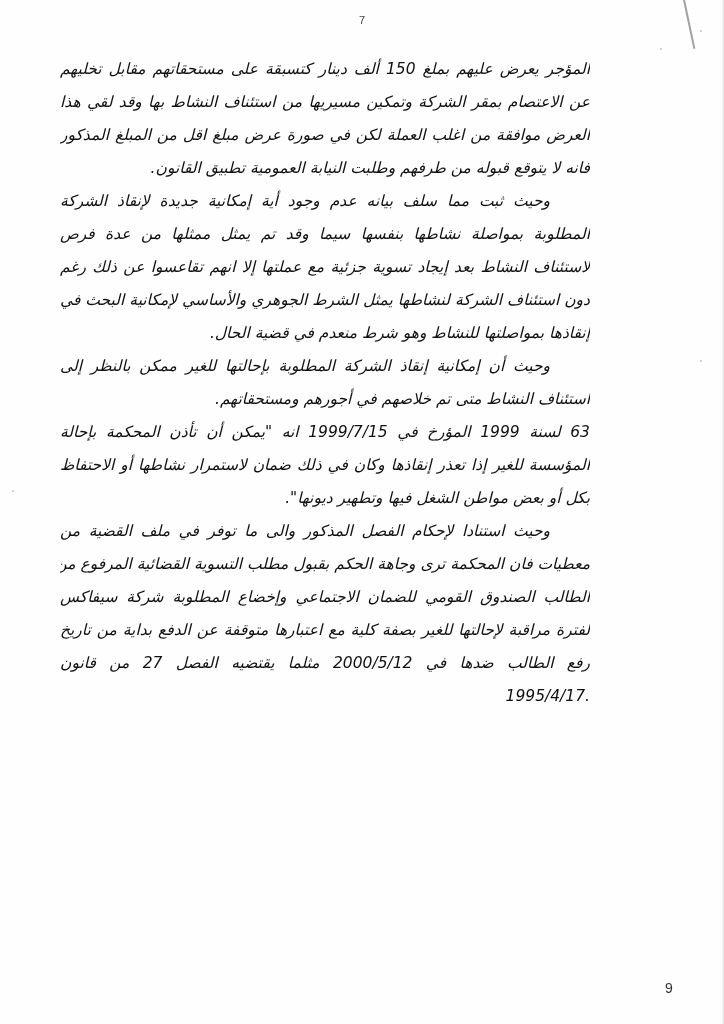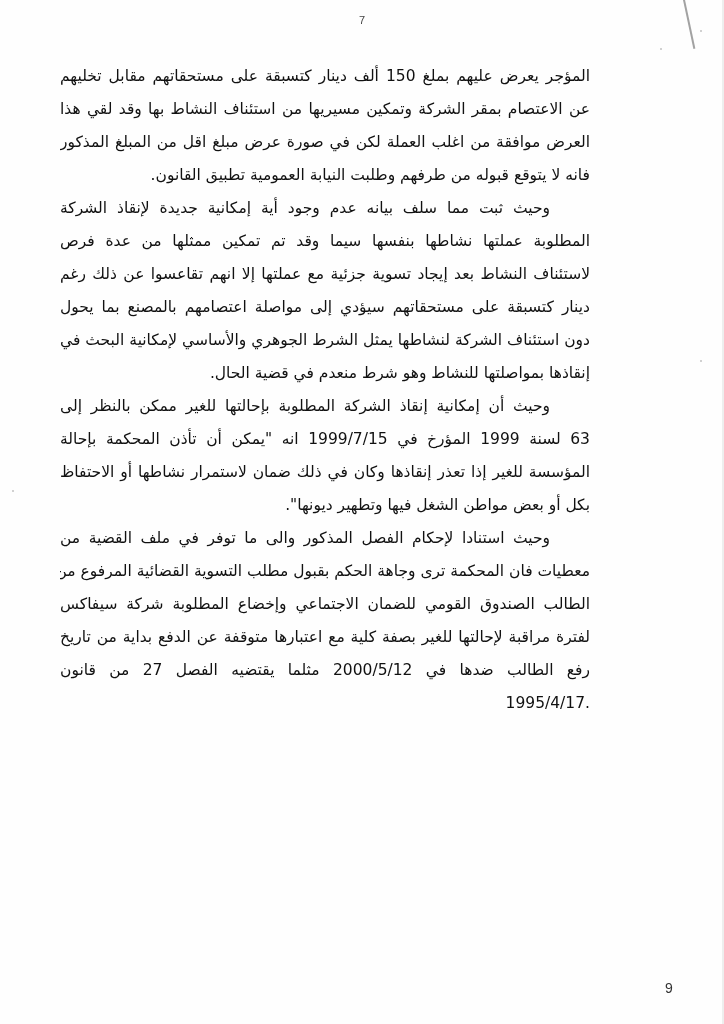--- a/index.html
+++ b/index.html
@@ -10,22 +10,22 @@
   .page { position: absolute; inset: 0; background: #fefefe; }
   .top-page-num {
     position: absolute; top: 14px; left: 0; width: 100%; text-align: center;
     font-family: "Liberation Sans", sans-serif; font-size: 11px; color: #444;
   }
   .bottom-page-num {
     position: absolute; top: 980px; left: 665px; font-family: "Liberation Sans", sans-serif;
     font-size: 14px; color: #333;
   }
   .body-text {
-    position: absolute; top: 60px; left: 60px; width: 530px;
-    direction: rtl; text-align: justify; text-align-last: right;
+    position: absolute; top: 53px; left: 60px; width: 530px;
+    direction: rtl; text-align: justify; text-align-last: right; font-style: italic;
   }
   .line {
     display: block; height: 33px; line-height: 33px; font-size: 15.5px; white-space: nowrap;
     text-align: justify; text-align-last: justify; overflow: hidden;
   }
   .line.last { text-align-last: right; }
   .line.indent { padding-right: 40px; }
   .scan-mark {
     position: absolute; top: 0; left: 683px; width: 2px; height: 50px; background: #555;
     transform: rotate(-12deg); transform-origin: top left; opacity: 0.55;
@@ -45,26 +45,26 @@
   <div class="scan-dot" style="top:490px;left:12px;"></div>
 
   <div class="top-page-num">7</div>
 
   <div class="body-text" id="body-text">
       <span class="line">المؤجر يعرض عليهم بملغ 150 ألف دينار كتسبقة على مستحقاتهم مقابل تخليهم</span>
       <span class="line">عن الاعتصام بمقر الشركة وتمكين مسيريها من استئناف النشاط بها وقد لقي هذا</span>
       <span class="line">العرض موافقة من اغلب العملة لكن في صورة عرض مبلغ اقل من المبلغ المذكور</span>
       <span class="line last">فانه لا يتوقع قبوله من طرفهم وطلبت النيابة العمومية تطبيق القانون.</span>
       <span class="line indent">وحيث ثبت مما سلف بيانه عدم وجود أية إمكانية جديدة لإنقاذ الشركة</span>
-      <span class="line">المطلوبة عملتها نشاطها بنفسها سيما وقد تم تمكين ممثلها من عدة فرص</span>
+      <span class="line">المطلوبة بمواصلة نشاطها بنفسها سيما وقد تم يمثل ممثلها من عدة فرص</span>
       <span class="line">لاستئناف النشاط بعد إيجاد تسوية جزئية مع عملتها إلا انهم تقاعسوا عن ذلك رغم</span>
-      <span class="line">دينار كتسبقة على مستحقاتهم سيؤدي إلى مواصلة اعتصامهم بالمصنع بما يحول</span>
       <span class="line">دون استئناف الشركة لنشاطها يمثل الشرط الجوهري والأساسي لإمكانية البحث في</span>
       <span class="line last">إنقاذها بمواصلتها للنشاط وهو شرط منعدم في قضية الحال.</span>
       <span class="line indent">وحيث أن إمكانية إنقاذ الشركة المطلوبة بإحالتها للغير ممكن بالنظر إلى</span>
+      <span class="line last">استئناف النشاط متى تم خلاصهم في أجورهم ومستحقاتهم.</span>
       <span class="line">63 لسنة 1999 المؤرخ في 1999/7/15 انه "يمكن أن تأذن المحكمة بإحالة</span>
       <span class="line">المؤسسة للغير إذا تعذر إنقاذها وكان في ذلك ضمان لاستمرار نشاطها أو الاحتفاظ</span>
       <span class="line last">بكل أو بعض مواطن الشغل فيها وتطهير ديونها".</span>
       <span class="line indent">وحيث استنادا لإحكام الفصل المذكور والى ما توفر في ملف القضية من</span>
       <span class="line">معطيات فان المحكمة ترى وجاهة الحكم بقبول مطلب التسوية القضائية المرفوع من</span>
       <span class="line">الطالب الصندوق القومي للضمان الاجتماعي وإخضاع المطلوبة شركة سيفاكس</span>
       <span class="line">لفترة مراقبة لإحالتها للغير بصفة كلية مع اعتبارها متوقفة عن الدفع بداية من تاريخ</span>
       <span class="line">رفع الطالب ضدها في 2000/5/12 مثلما يقتضيه الفصل 27 من قانون</span>
       <span class="line last">.1995/4/17</span>
     </div>

